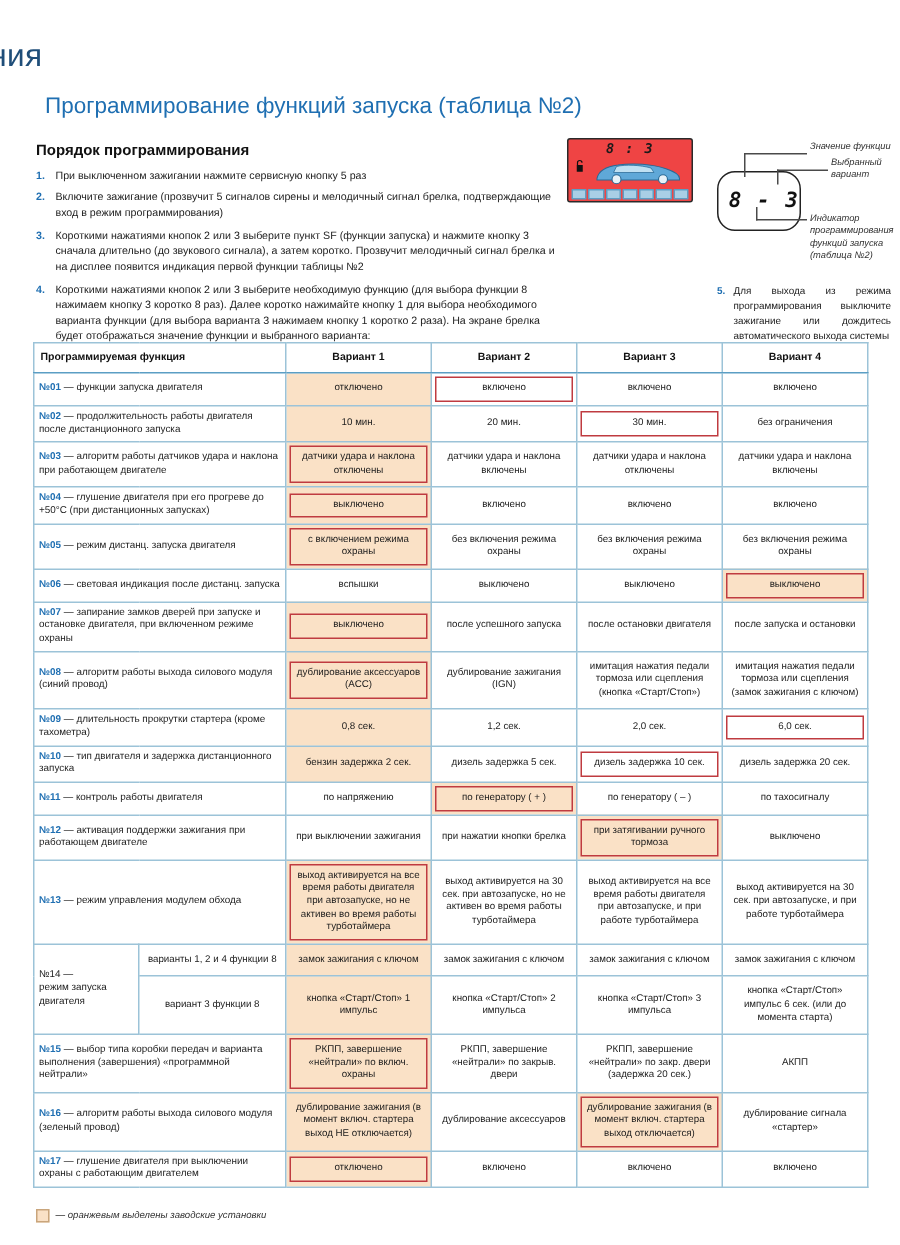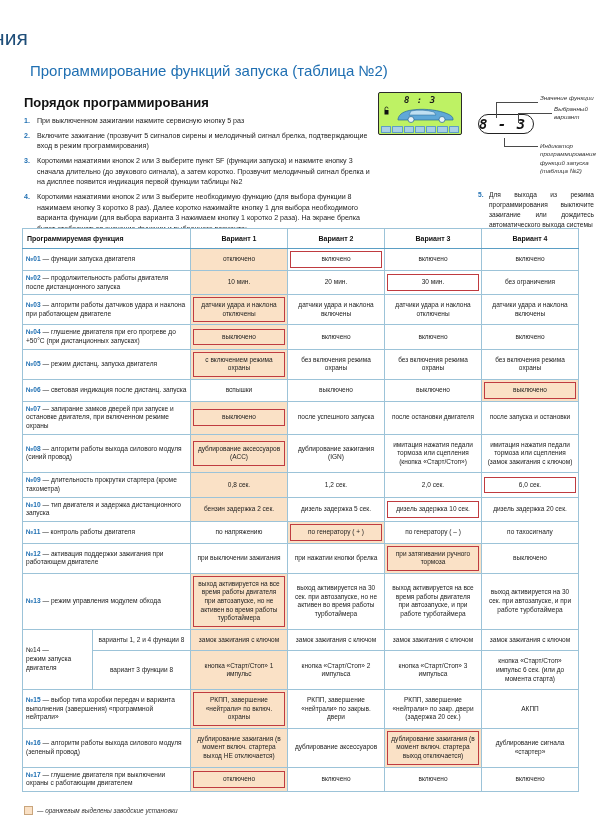--- a/index.html
+++ b/index.html
@@ -32,21 +32,21 @@
     white-space: nowrap;
   }
 
   
   .instructions {
     position: absolute;
     left: 24px; top: 94px;
     width: 352px;
   }
   .instr-head {
-    font-size: 13px;
+    font-size: 10px;
     font-weight: bold;
     line-height: 1.45;
     color: #111;
     margin-bottom: 3px;
   }
   ol.steps {
     margin: 0; padding: 0;
     list-style: none;
     counter-reset: st;
   }
@@ -68,21 +68,21 @@
     color: #1f6fb2;
     font-size: 7.1px;
   }
 
   
   .fob-area { position: absolute; left: 378px; top: 92px; }
   .fob-screen {
     width: 84px; height: 43px;
     border: 1.2px solid #2a2a2a;
     border-radius: 2px;
-    background: #bef264;
+    background: #ef4444;
     position: relative;
     overflow: hidden;
   }
   .fob-digits {
     position: absolute; left: 0; right: 0; top: 2px;
     text-align: center;
     font-family: "DejaVu Sans Mono", monospace;
     font-size: 9px; font-style: italic; font-weight: bold;
     color: #1a1a1a;
     letter-spacing: 1px;
@@ -103,24 +103,24 @@
   .fob-iconbar i {
     flex: 1;
     background: #a9cfe6;
     border: .4px solid #5e9ec4;
     border-radius: .5px;
   }
 
   .callout { position: absolute; left: 478px; top: 94px; width: 118px; }
   .callout-lcd {
     position: absolute; left: 0; top: 20px;
-    width: 56px; height: 20px;
+    width: 56px; height: 40px;
     border: 1.3px solid #222;
     border-radius: 12px;
-    display: flex; align-items: center; justify-content: flex-start;
+    display: flex; align-items: center; justify-content: flex-end;
     background: #fff;
   }
   .callout-lcd span {
     font-family: "DejaVu Sans Mono", monospace;
     font-size: 14px; font-weight: bold; font-style: italic;
     color: #111; letter-spacing: 1px;
   }
   .lbl {
     position: absolute;
     font-size: 6.2px;

